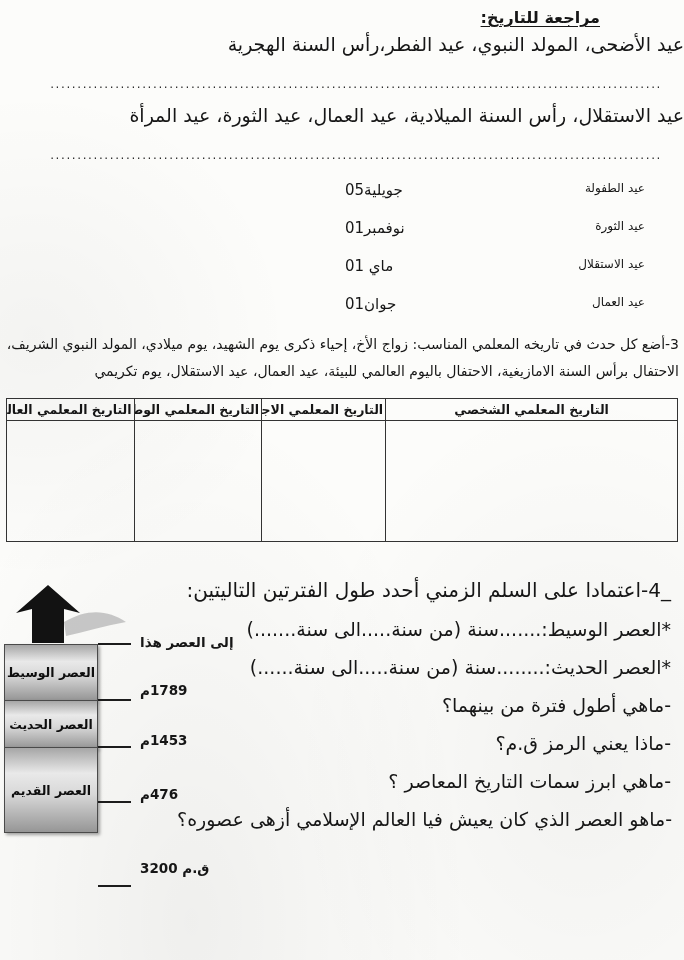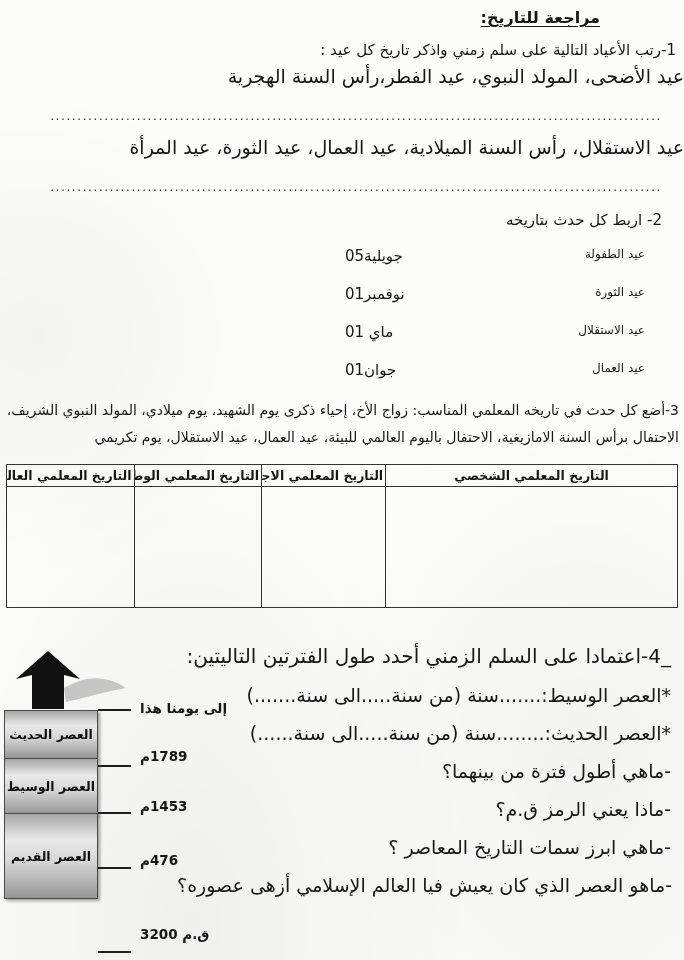--- a/index.html
+++ b/index.html
@@ -50,27 +50,25 @@
   .p0{top:54px;}.p1{top:102px;}.p2{top:152px;}.p3{top:206px;}.p4{top:280px;}
   .tick-label.bc{direction:ltr;}
 </style>
 </head>
 <body>
 
 <div class="page">
 
   <div class="title">مراجعة للتاريخ:</div>
 
-  <div class="q1-prompt">1-رتب الأعياد التالية على سلم زمني واذكر تاريخ كل عيد :</div>
   <div class="q-list">عيد الأضحى، المولد النبوي، عيد الفطر،رأس السنة الهجرية</div>
   <div class="dots">......................................................................................................................................................</div>
   <div class="q-list second">عيد الاستقلال، رأس السنة الميلادية، عيد العمال، عيد الثورة، عيد المرأة</div>
   <div class="dots">......................................................................................................................................................</div>
 
-  <div class="q2-prompt">2- اربط كل حدث بتاريخه</div>
 
   <div class="q2-pair first">
     <span class="q2-event">عيد الطفولة</span>
     <span class="q2-date">05جويلية</span>
   </div>
   <div class="q2-pair">
     <span class="q2-event">عيد الثورة</span>
     <span class="q2-date">01نوفمبر</span>
   </div>
   <div class="q2-pair">
@@ -120,32 +118,32 @@
 
     <div class="timeline">
       <div class="arrow-wrap">
         <svg width="130" height="62" viewBox="0 0 130 62" xmlns="http://www.w3.org/2000/svg">
           <path d="M60 40 C84 26 104 28 122 40 C100 44 80 50 62 54 Z" fill="#b5b5b5" opacity="0.75"></path>
           <path d="M28 61 L28 27 L12 31 L44 3 L76 31 L60 27 L60 61 Z" fill="#121212"></path>
         </svg>
       </div>
 
       <div class="era-stack">
+        <div class="era h3">العصر الوسيط</div>
         <div class="era h2">العصر الحديث</div>
-        <div class="era h3">العصر الوسيط</div>
         <div class="era h4">العصر القديم</div>
       </div>
 
       <div class="tick tk0"></div>
       <div class="tick tk1"></div>
       <div class="tick tk2"></div>
       <div class="tick tk3"></div>
       <div class="tick tk4"></div>
 
-      <span class="tick-label p0">إلى يومنا هذا</span>
+      <span class="tick-label p0">إلى العصر هذا</span>
       <span class="tick-label p1">1789م</span>
       <span class="tick-label p2">1453م</span>
       <span class="tick-label p3">476م</span>
       <span class="tick-label p4 bc">3200 ق.م</span>
     </div>
   </div>
 
 </div>
 
 </body></html>

